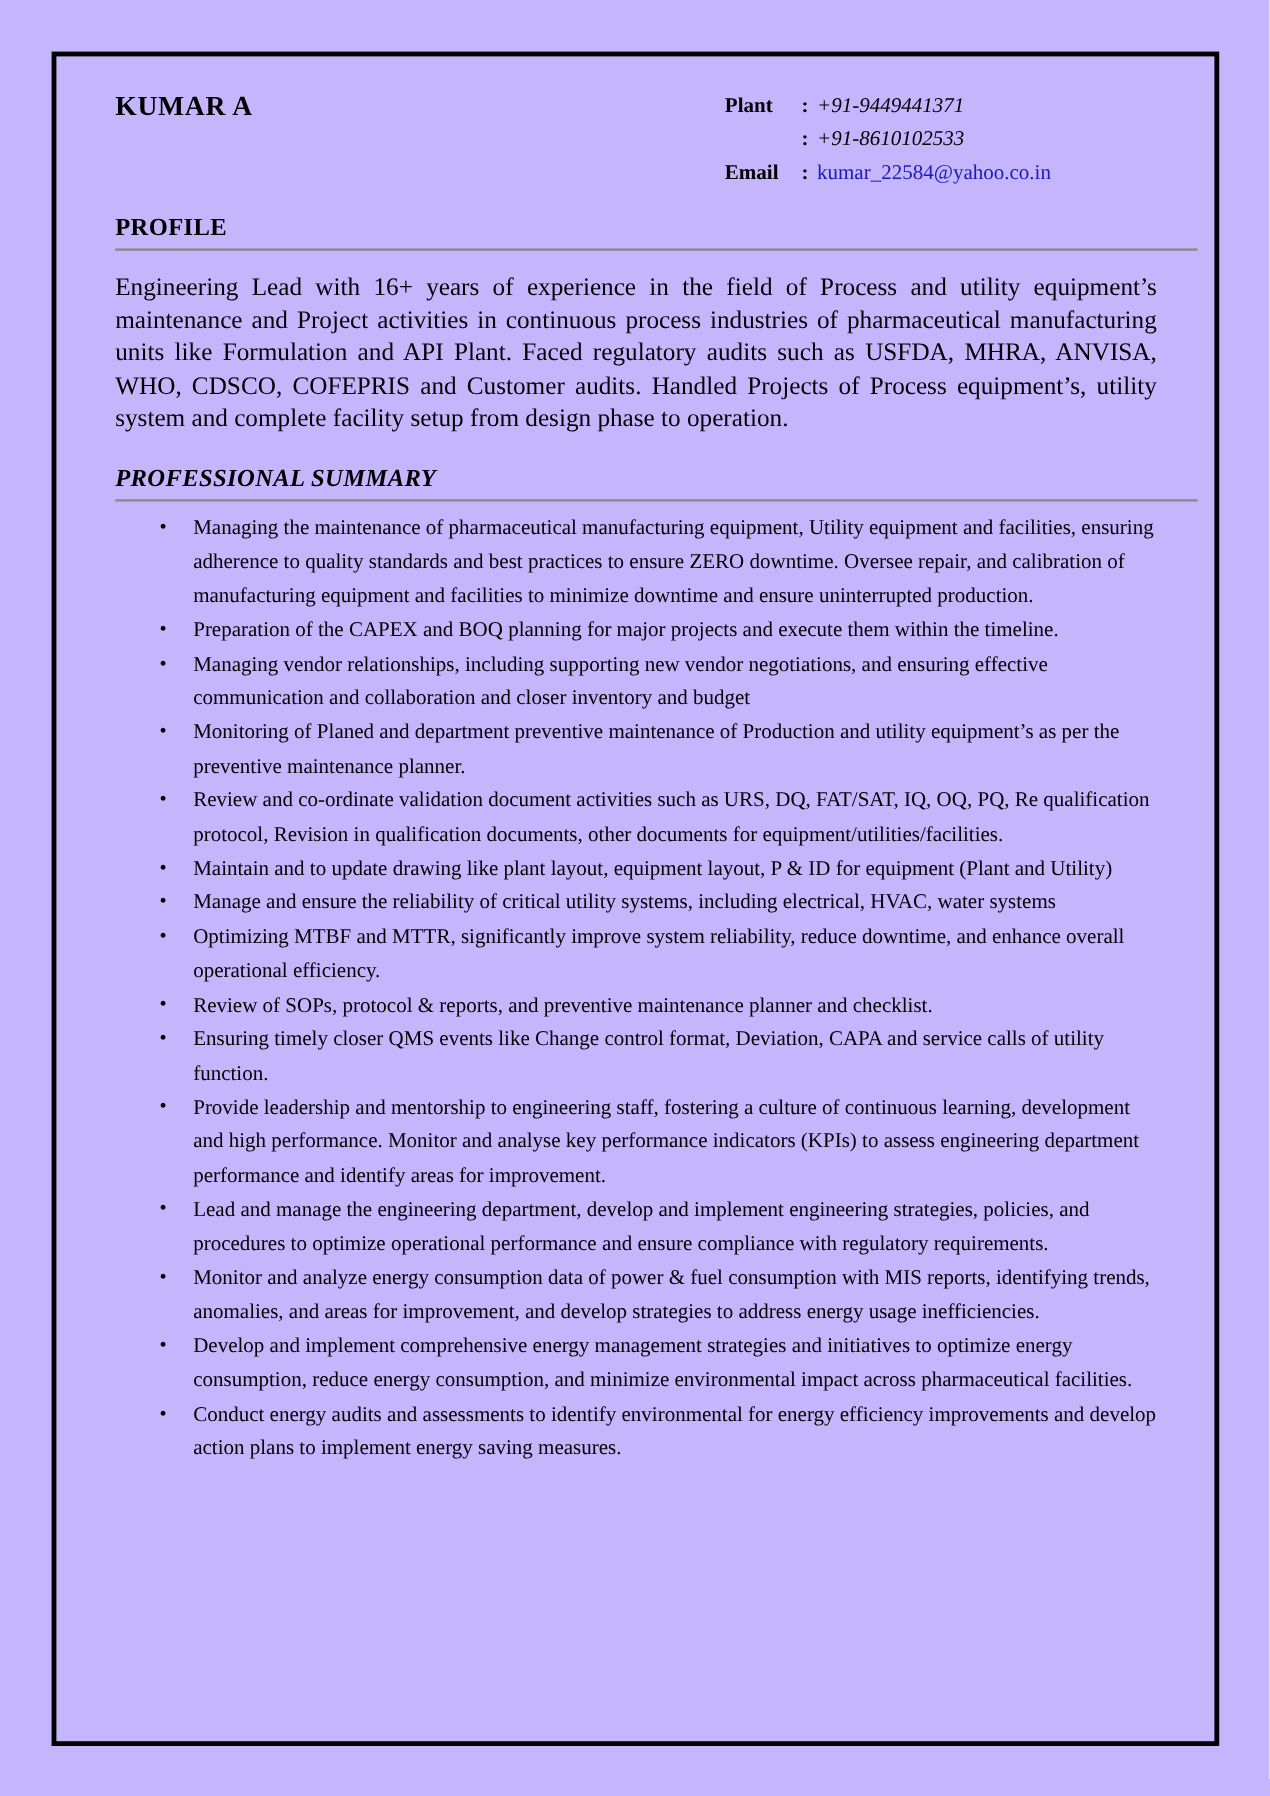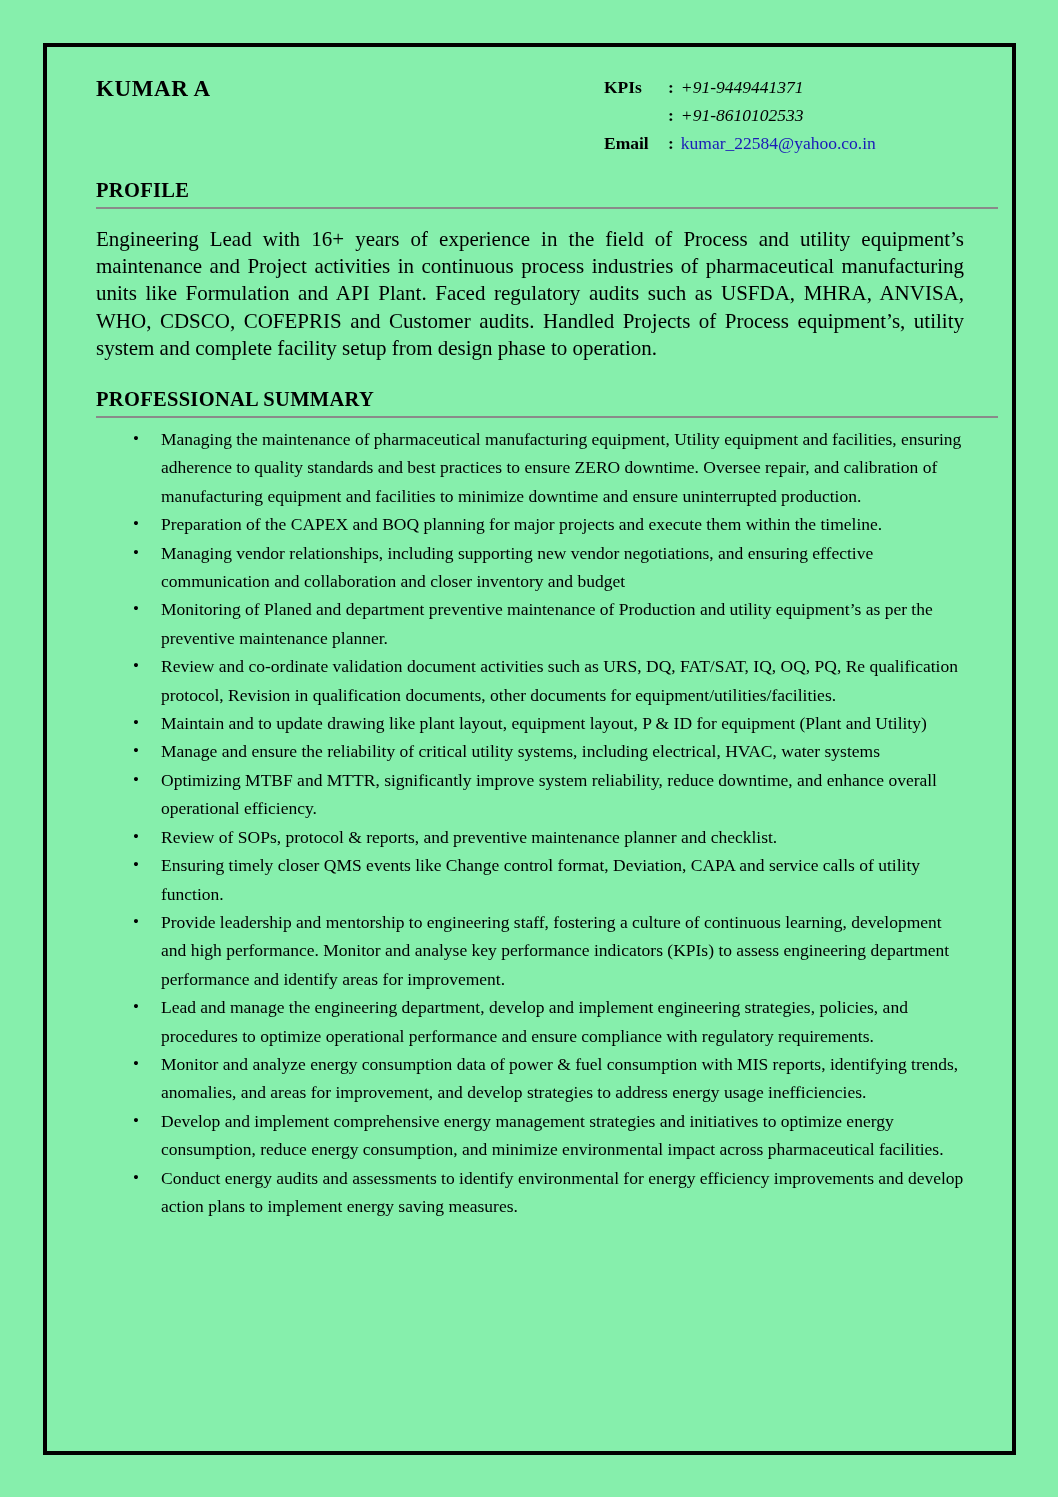--- a/index.html
+++ b/index.html
@@ -1,21 +1,21 @@
 <!DOCTYPE html>
 <html><head>
 <meta charset="utf-8">
 <style>
   * { margin: 0; padding: 0; box-sizing: border-box; }
   html, body { background: #ffffff; }
   .page {
     position: relative;
     width: 1058px;
     height: 1497px;
-    background: #86efac;
+    background: #c4b5fd;
     font-family: "Liberation Serif", serif;
     color: #000000;
     overflow: hidden;
   }
   .frame {
     position: absolute;
     left: 43px;
     top: 43px;
     width: 973px;
     height: 1412px;
@@ -103,21 +103,21 @@
 <body>
 
 <div class="page">
   <div class="frame" style="border-color: rgb(0, 0, 0);">
 
     <div class="header">
       <div class="candidate-name">KUMAR A</div>
 
       <div class="contact">
         <div class="contact-row">
-          <span class="c-label">KPIs</span>
+          <span class="c-label">Plant</span>
           <span class="c-colon">:</span>
           <span class="c-value">+91-9449441371</span>
         </div>
         <div class="contact-row">
           <span class="c-label"></span>
           <span class="c-colon">:</span>
           <span class="c-value">+91-8610102533</span>
         </div>
         <div class="contact-row">
           <span class="c-label">Email</span>
@@ -126,21 +126,21 @@
         </div>
       </div>
     </div>
 
     <div class="section-head profile-head" style="border-bottom-color: rgb(138, 138, 138);">
       <h2>PROFILE</h2>
     </div>
 
     <p class="profile-body">Engineering Lead with 16+ years of experience in the field of Process and utility equipment’s maintenance and Project activities in continuous process industries of pharmaceutical manufacturing units like Formulation and API Plant. Faced regulatory audits such as USFDA, MHRA, ANVISA, WHO, CDSCO, COFEPRIS and Customer audits. Handled Projects of Process equipment’s, utility system and complete facility setup from design phase to operation.</p>
 
-    <div class="section-head summary-head" style="border-bottom-color: rgb(138, 138, 138);">
+    <div class="section-head summary-head" style="border-bottom-color: rgb(138, 138, 138); font-style: italic;">
       <h2>PROFESSIONAL SUMMARY</h2>
     </div>
 
     <ul class="summary-list">
 
         <li class="summary-item">
           <span class="bullet-glyph">•</span>
           <span class="bullet-text">Managing the maintenance of pharmaceutical manufacturing equipment, Utility equipment and facilities, ensuring adherence to quality standards and best practices to ensure ZERO downtime. Oversee repair, and calibration of manufacturing equipment and facilities to minimize downtime and ensure uninterrupted production.</span>
         </li>
 

